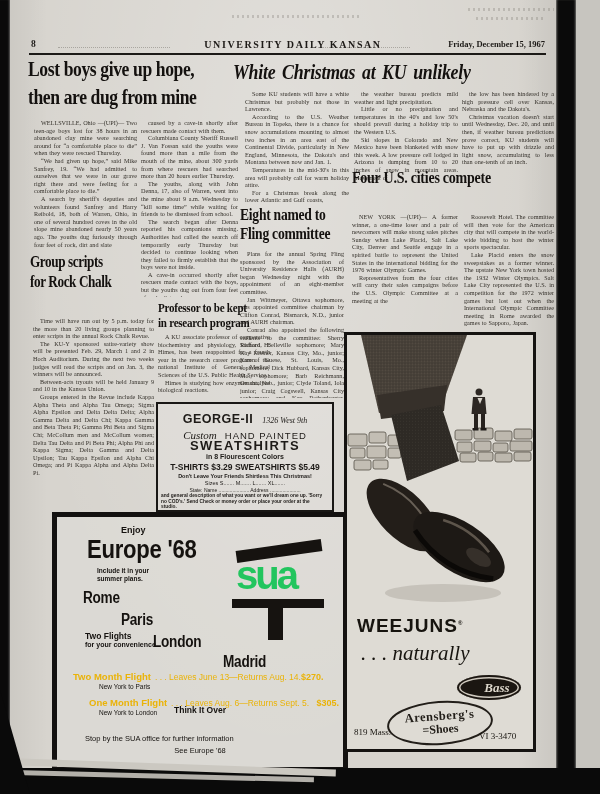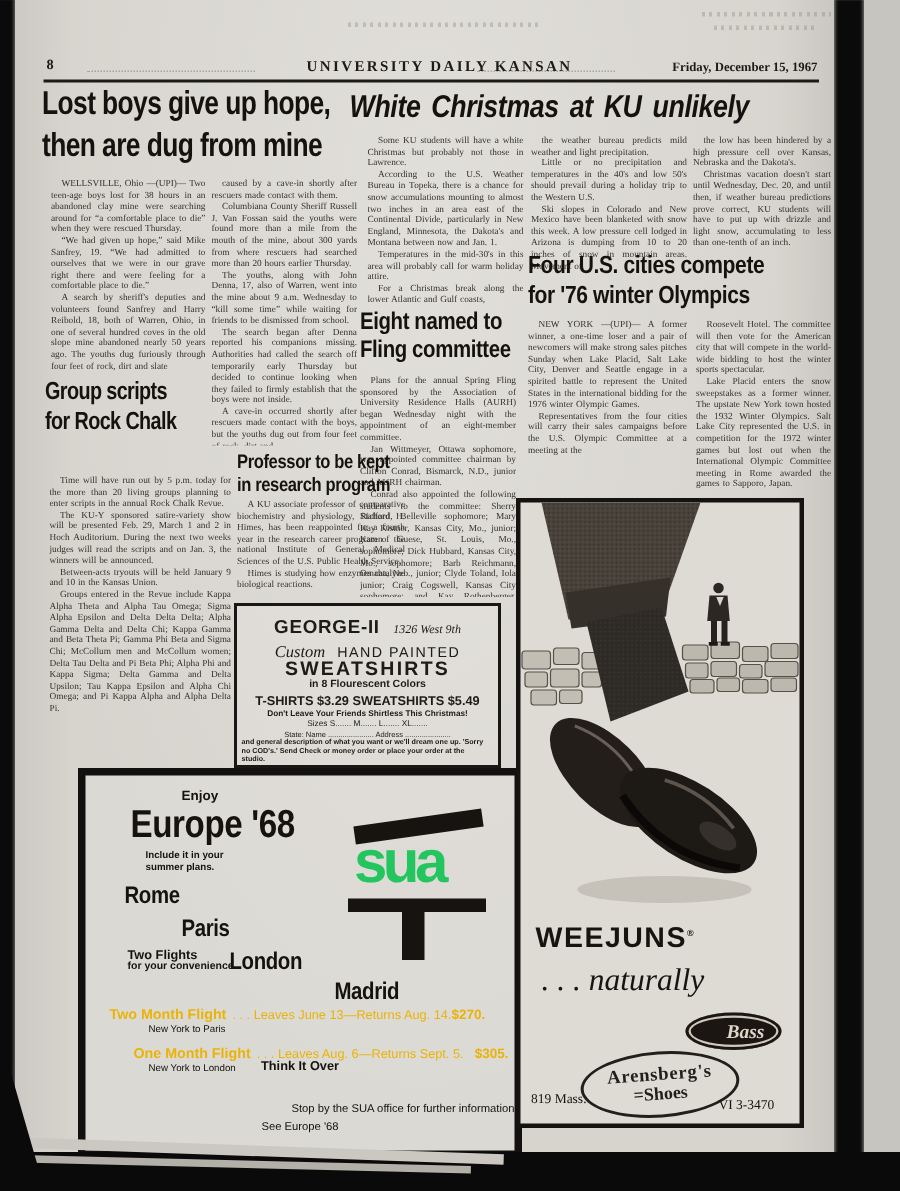--- a/index.html
+++ b/index.html
@@ -15,21 +15,21 @@
   .corner-wedge{position:absolute;left:0;top:690px;width:30px;height:104px;background:#0a0a0a;clip-path:polygon(0 0,100% 100%,0 100%);}
   .artifact{position:absolute;opacity:.45;}
   .dotline{border-top:1px dotted #6e6b64;height:0;}
   .smudge{height:3px;background:repeating-linear-gradient(90deg,#7a766e 0 2px,transparent 2px 5px);opacity:.3;filter:blur(.4px);}
 
   .pageno{position:absolute;font:bold 9.5px "Liberation Serif",serif;color:#1d1a17;}
   .masthead{position:absolute;font:bold 10px "Liberation Serif",serif;letter-spacing:1.6px;color:#1d1a17;text-align:center;}
   .dateline{position:absolute;font:bold 8.5px "Liberation Serif",serif;color:#1d1a17;text-align:right;}
   .rule{position:absolute;background:#1c1a17;}
 
-  .hl{position:absolute;font-family:Liberation Sans, sans-serif;font-weight:700;color:#14110f;white-space:nowrap;}
+  .hl{position:absolute;font-family:Liberation Serif, serif;font-weight:700;color:#14110f;white-space:nowrap;}
   .cond{display:inline-block;transform:scaleX(.8);transform-origin:left top;letter-spacing:-.5px;}
   .cond2{display:inline-block;transform:scaleX(.85);transform-origin:left top;letter-spacing:-.3px;}
   .ital{font-style:italic;}
 
   .col{position:absolute;text-align:justify;font:6.2px/7.6px "Liberation Serif",serif;color:#34302a;overflow:hidden;}
   .col p{margin:0;text-indent:7px;word-spacing:.4px;}
 
   .adbox{position:absolute;background:rgba(255,255,255,.12);}
   .g-ad{border:2px solid #191715;border-bottom:5px double #191715;}
   .g-ad div{position:absolute;width:100%;text-align:center;color:#1d1a17;}
@@ -123,23 +123,20 @@
   </div>
   <div class="col" style="left:240px;top:250px;width:104px;height:148px;">
       <p>Plans for the annual Spring Fling sponsored by the Association of University Residence Halls (AURH) began Wednesday night with the appointment of an eight-member committee.</p>
       <p>Jan Wittmeyer, Ottawa sophomore, was appointed committee chairman by Clifton Conrad, Bismarck, N.D., junior and AURH chairman.</p>
       <p>Conrad also appointed the following students to the committee: Sherry Stafford, Belleville sophomore; Mary Kay Kistner, Kansas City, Mo., junior; Karen Guese, St. Louis, Mo., sophomore; Dick Hubbard, Kansas City, Mo., sophomore; Barb Reichmann, Omaha, Neb., junior; Clyde Toland, Iola junior; Craig Cogswell, Kansas City sophomore; and Kay Rothenberger, Leavenworth sophomore.</p>
     </div>
 
   <div class="hl" style="left:352px;top:168px;font-size:16.5px;">
     <span class="cond2">Four U.S. cities compete</span>
   </div>
-  <div class="hl" style="left:352px;top:188px;font-size:16.5px;">
-    <span class="cond2">for '76 winter Olympics</span>
-  </div>
   <div class="col" style="left:352px;top:213px;width:106px;height:117px;">
       <p>NEW YORK —(UPI)— A former winner, a one-time loser and a pair of newcomers will make strong sales pitches Sunday when Lake Placid, Salt Lake City, Denver and Seattle engage in a spirited battle to represent the United States in the international bidding for the 1976 winter Olympic Games.</p>
       <p>Representatives from the four cities will carry their sales campaigns before the U.S. Olympic Committee at a meeting at the</p>
     </div>
   <div class="col" style="left:464px;top:213px;width:90px;height:117px;">
       <p>Roosevelt Hotel. The committee will then vote for the American city that will compete in the world-wide bidding to host the winter sports spectacular.</p>
       <p>Lake Placid enters the snow sweepstakes as a former winner. The upstate New York town hosted the 1932 Winter Olympics. Salt Lake City represented the U.S. in competition for the 1972 winter games but lost out when the International Olympic Committee meeting in Rome awarded the games to Sapporo, Japan.</p>
     </div>
 
   <div class="hl" style="left:30px;top:252px;font-size:16.5px;">
@@ -213,21 +210,21 @@
     </div>
     <div class="abs sans" style="left:42px;top:166px;font-size:6.5px;">New York to Paris</div>
     <div class="flightrow" style="left:32px;top:180px;width:250px;">
       <span class="fname">One Month Flight</span>
       <span class="fdet">. . . Leaves Aug. 6—Returns Sept. 5.</span>
       <span class="fprice">$305.</span>
     </div>
     <div class="abs sans" style="left:42px;top:192px;font-size:6.5px;">New York to London</div>
 
     <div class="abs sans" style="left:0;top:188px;width:100%;text-align:center;font-weight:bold;font-size:8.5px;">Think It Over</div>
-    <div class="abs sans" style="left:0;top:217px;width:100%;text-align:right;font-size:7.5px;">Stop by the SUA office for further information</div>
+    <div class="abs sans" style="left:0;top:217px;width:100%;text-align:left;font-size:7.5px;padding-left:28px;">Stop by the SUA office for further information</div>
     <div class="abs sans" style="left:0;top:229px;width:100%;text-align:center;font-size:7.5px;">See Europe '68</div>
   </div>
 
   <div class="adbox w-ad" style="left:344px;top:332px;width:186px;height:414px;background:#dedbd4;">
     <svg width="186" height="276" viewBox="0 0 186 276" style="position:absolute;left:0;top:0;">
       <defs>
         <pattern id="tw" width="3" height="3" patternUnits="userSpaceOnUse">
           <circle cx="1" cy="1" r="0.55" fill="#2c2822"></circle>
           <circle cx="2.4" cy="2.2" r="0.4" fill="#6b6257"></circle>
         </pattern>

